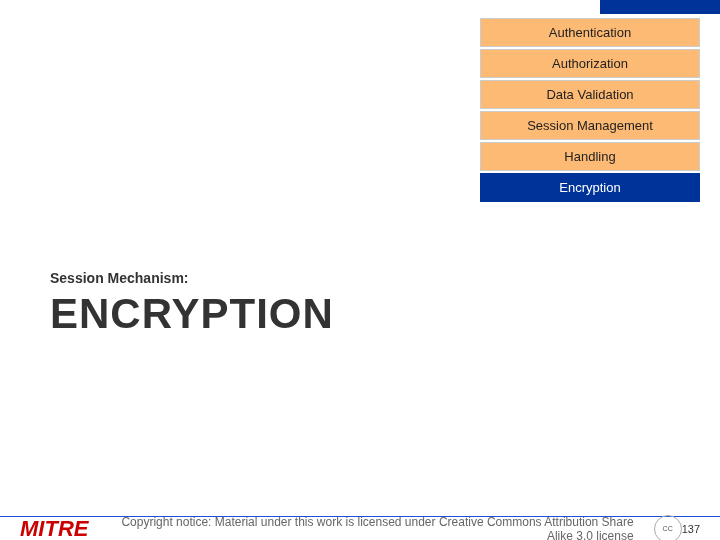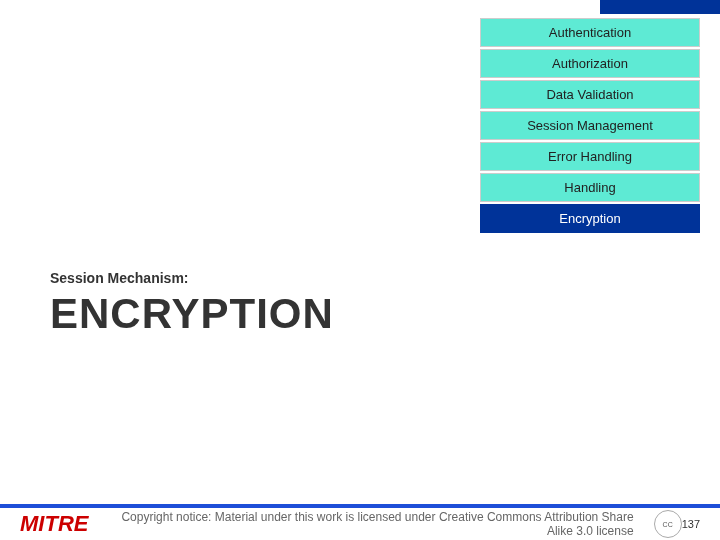--- a/index.html
+++ b/index.html
@@ -31,21 +31,21 @@
       display: flex;
       flex-direction: column;
       gap: 2px;
     }
 
     .nav-item {
       padding: 6px 12px;
       font-size: 13px;
       text-align: center;
       color: #222;
-      background: #5eead4;
+      background: #fdba74;
       border: 1px solid #ccc;
     }
 
     .nav-item.active {
       background: #003399;
       color: #ffffff;
       border: 1px solid #003399;
     }
 
     
@@ -69,22 +69,22 @@
       color: #333;
       letter-spacing: 1px;
     }
 
     
     .footer {
       position: absolute;
       bottom: 0;
       left: 0;
       right: 0;
-      height: 36px;
-      border-top: 4px solid #1d4ed8;
+      height: 24px;
+      border-top: 1px solid #1d4ed8;
       display: flex;
       align-items: center;
       justify-content: space-between;
       padding: 0 20px;
     }
 
     .mitre-logo {
       font-size: 22px;
       font-weight: bold;
       color: #cc0000;
@@ -127,21 +127,20 @@
 </head>
 <body>
 
 <div class="top-accent"></div>
 
 <nav class="nav-menu">
 <div class="nav-item">Authentication</div>
     <div class="nav-item">Authorization</div>
     <div class="nav-item">Data Validation</div>
     <div class="nav-item">Session Management</div>
-    <div class="nav-item">Error Handling</div>
     <div class="nav-item">Handling</div>
     <div class="nav-item active">Encryption</div>
   </nav>
 
 <div class="main-content">
   <div class="security-label">Session Mechanism:</div>
   <div class="security-title">ENCRYPTION</div>
 </div>
 
 <footer class="footer">

